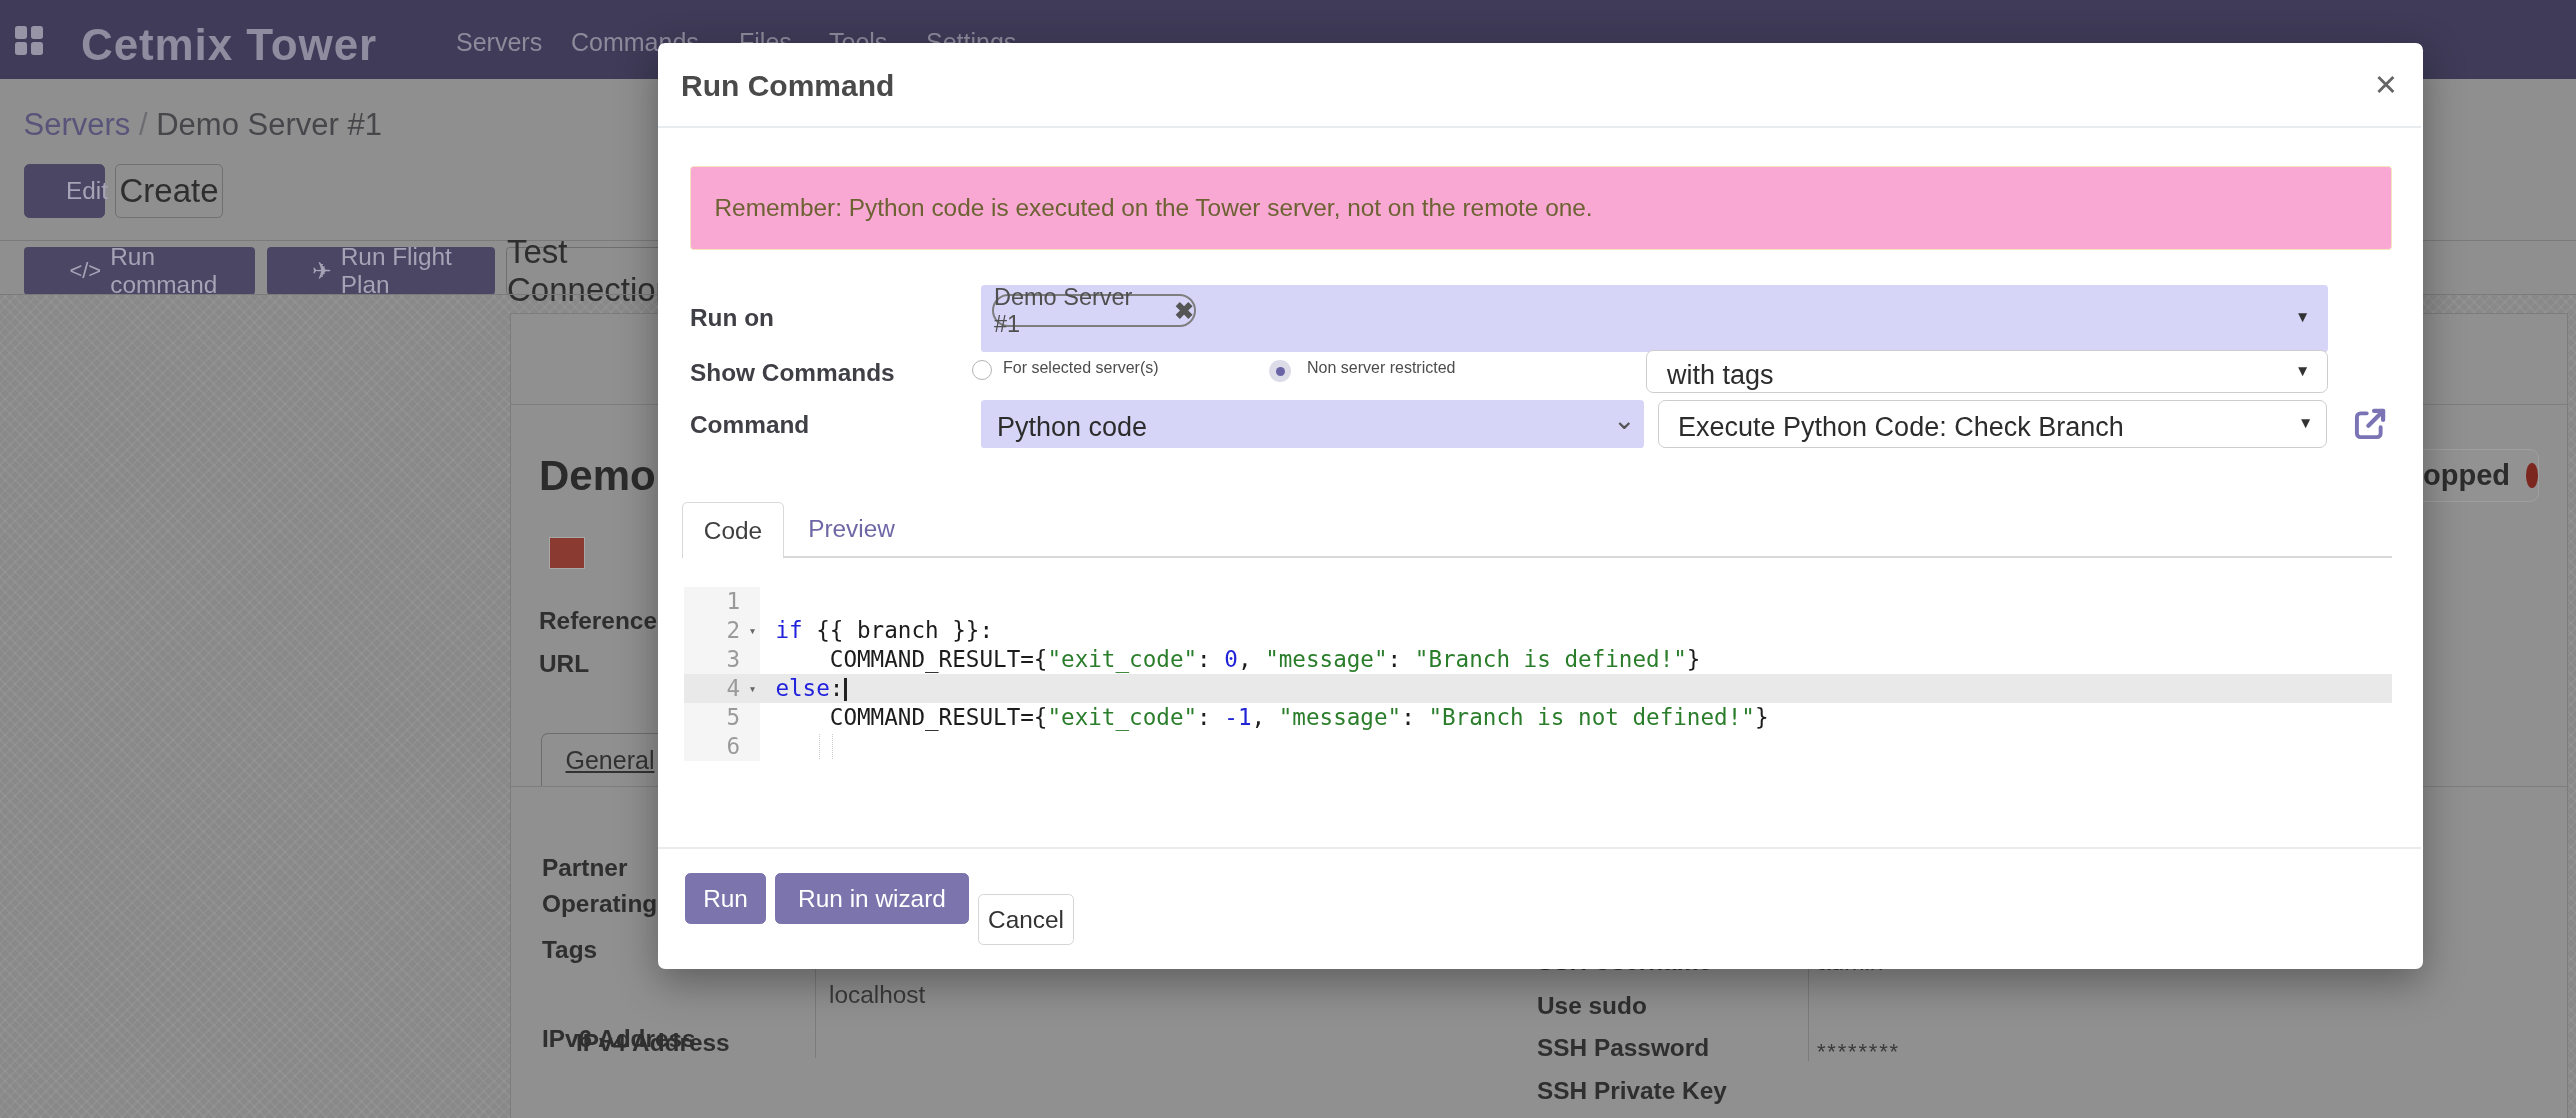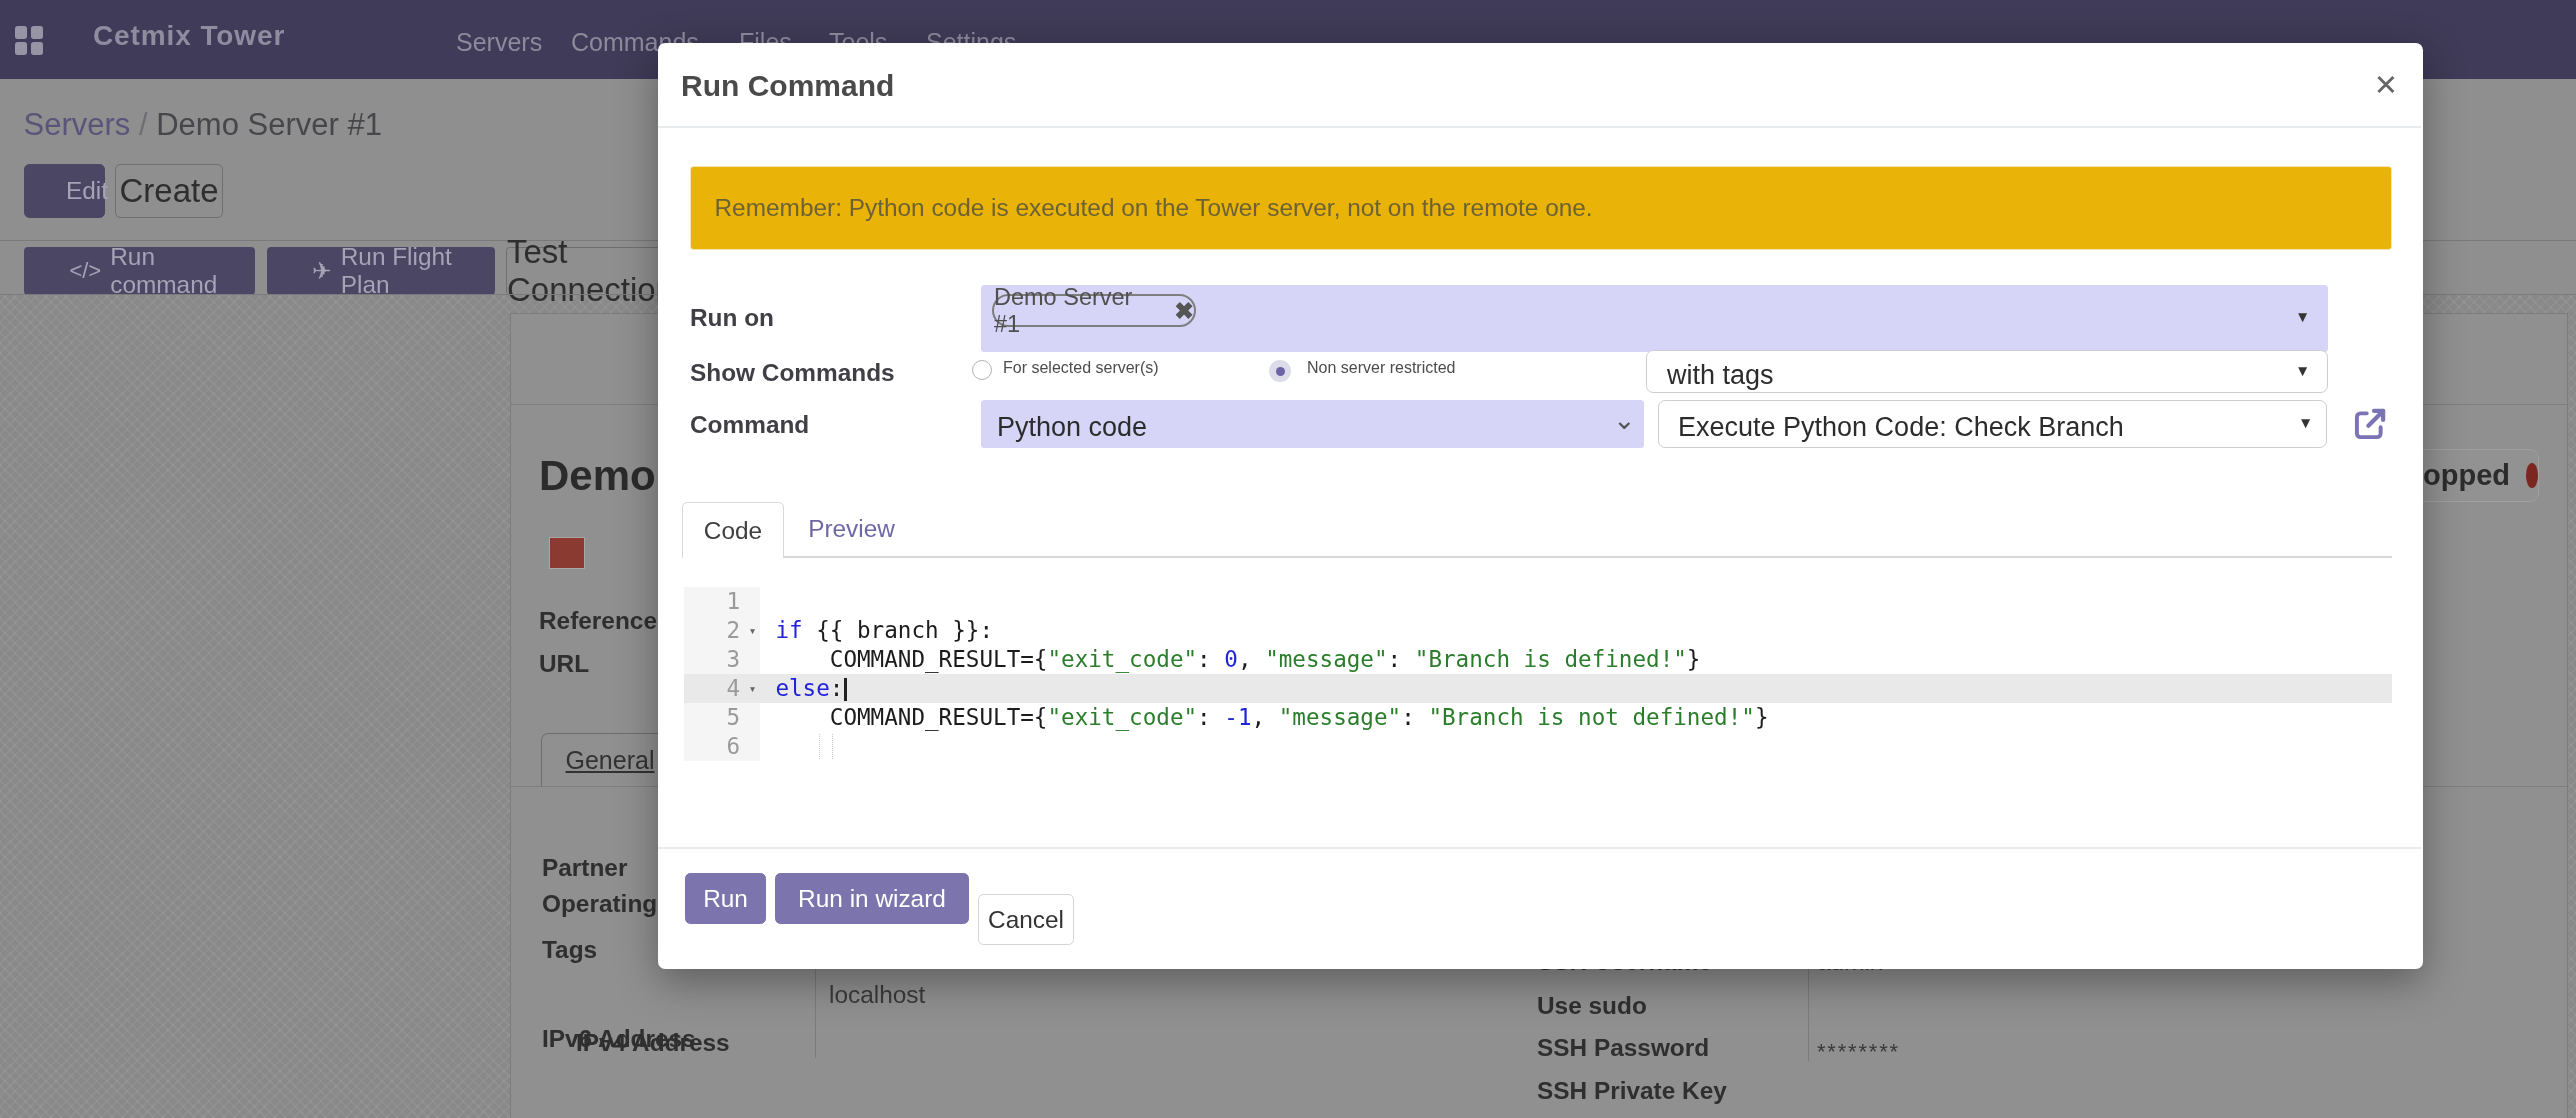--- a/index.html
+++ b/index.html
@@ -4,21 +4,21 @@
 <style>
   html,body{margin:0;padding:0;}
   body{width:2576px;height:1118px;position:relative;overflow:hidden;
        font-family:"Liberation Sans", sans-serif;background:#8f8f8f;}
   .abs{position:absolute;box-sizing:border-box;}
   
   .navbar{left:0;top:0;width:2576px;height:79px;background:#3f3b58;}
   .apps-icon{left:14.5px;top:26px;width:29px;height:29px;display:grid;
     grid-template-columns:12.6px 12.6px;grid-template-rows:12.6px 12.6px;gap:3.6px;}
   .apps-icon span{background:#9794a6;border-radius:2.7px;}
-  .brand{left:93px;top:20px;font-size:28px;font-weight:600;color:#8f8ca0;letter-spacing:0.9px;}
+  .brand{left:81px;top:20px;font-size:44px;font-weight:600;color:#8f8ca0;letter-spacing:0.9px;}
   .navitem{top:28px;font-size:25px;color:#8d8a9c;}
   .hatch{left:0;top:294px;width:2576px;height:824px;background-color:#898989;
     background-image:repeating-linear-gradient(45deg,rgba(255,255,255,.05) 0 1.8px,transparent 1.8px 7.2px),
                      repeating-linear-gradient(-45deg,rgba(255,255,255,.05) 0 1.8px,transparent 1.8px 7.2px);}
   .breadcrumb{left:23.5px;top:107px;font-size:31px;}
   .bc-link{color:#59547a;}
   .bc-sep{color:#6e6e72;}
   .bc-cur{color:#47474b;}
   .btn-dim-primary{background:#4a4663;color:#a6a3b7;border:0.9px solid #4a4663;border-radius:5.4px;
     font-size:24.4px;display:flex;align-items:center;justify-content:center;gap:9px;padding-left:44px;}
@@ -39,21 +39,21 @@
   .gen-tab{left:541px;top:733px;width:128px;height:53px;border:0.9px solid #6d6d6d;border-bottom:none;
     border-radius:7.2px 7.2px 0 0;background:#909090;display:flex;align-items:center;padding-left:23.5px;
     font-size:25px;color:#323232;text-decoration:underline;}
   
   .modal{left:658px;top:43px;width:1765px;height:926px;background:#ffffff;border-radius:7.2px;
     box-shadow:0 12.6px 40px rgba(0,0,0,.35);}
   .m-title{left:681px;top:69px;font-size:30px;font-weight:700;color:#4a4a4a;}
   .m-close{left:2366px;top:65px;font-size:29px;color:#666;width:40px;height:40px;
     display:flex;align-items:center;justify-content:center;cursor:pointer;}
   .m-hline{left:658px;width:1763px;background:#e9ecef;height:1.8px;}
-  .alert{left:690px;top:166px;width:1702px;height:84px;background:#eab308;border:0.9px solid #f3e6bd;
+  .alert{left:690px;top:166px;width:1702px;height:84px;background:#f9a8d4;border:0.9px solid #f3e6bd;
     border-radius:3.6px;display:flex;align-items:center;padding-left:23.5px;font-size:24.4px;color:#6d6233;}
   .f-label{font-size:24.4px;font-weight:700;color:#3f3f46;white-space:nowrap;}
   .lavender{background:#d7d5f7;border-radius:3.6px;}
   .tagpill{left:992px;top:294px;width:204px;height:33px;border:2.7px solid #7e7e7e;border-radius:20px;
     display:flex;align-items:center;justify-content:center;gap:11px;font-size:23.5px;color:#4f4f4f;}
   .caret{font-size:15.4px;color:#333;}
   .radio-ring{width:20px;height:20px;border:1.8px solid #b3b3b3;border-radius:50%;background:#fff;}
   .radio-on{width:22px;height:22px;border-radius:50%;background:#dcdbe8;display:flex;align-items:center;justify-content:center;}
   .radio-dot{width:9px;height:9px;border-radius:50%;background:#6a63a6;}
   .r-label{font-size:16px;color:#4c4c4c;white-space:nowrap;}

